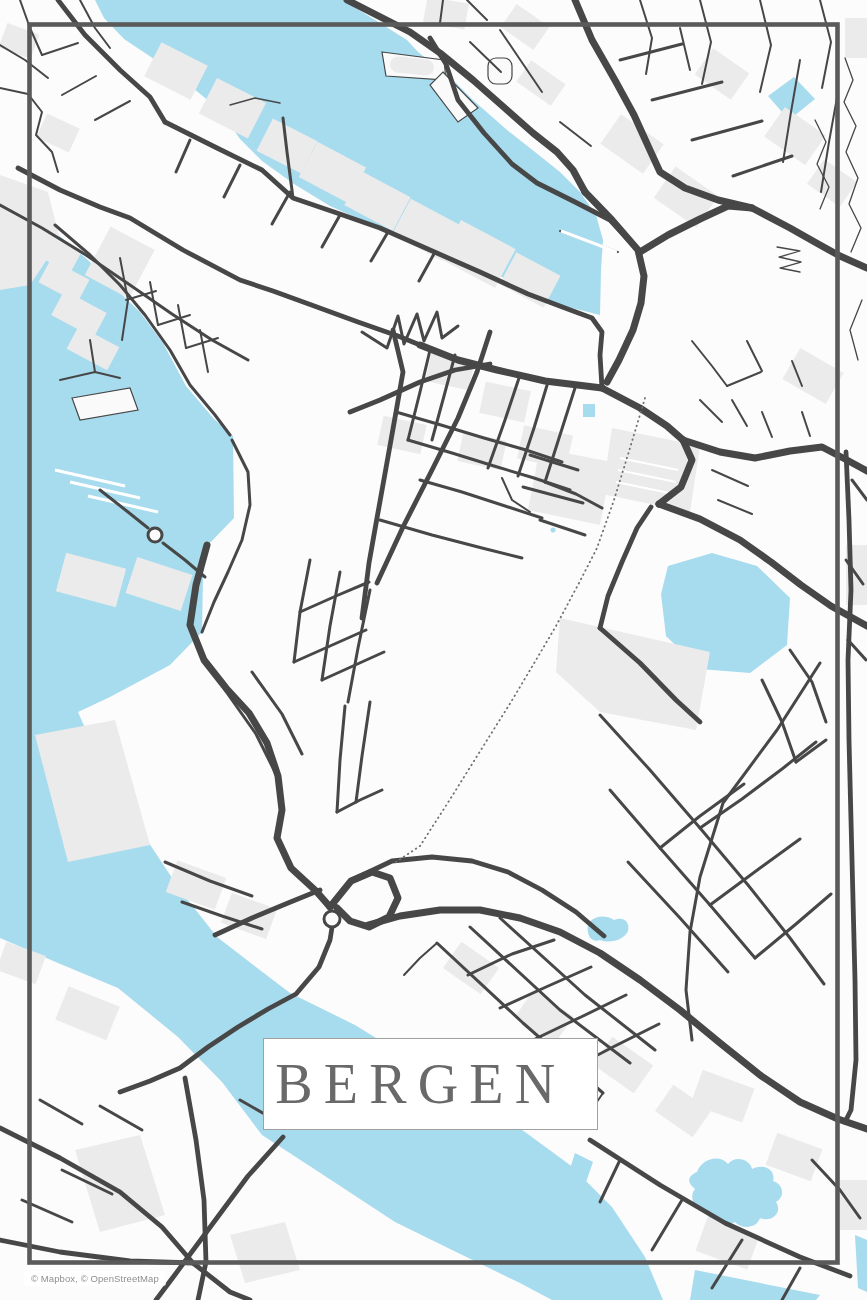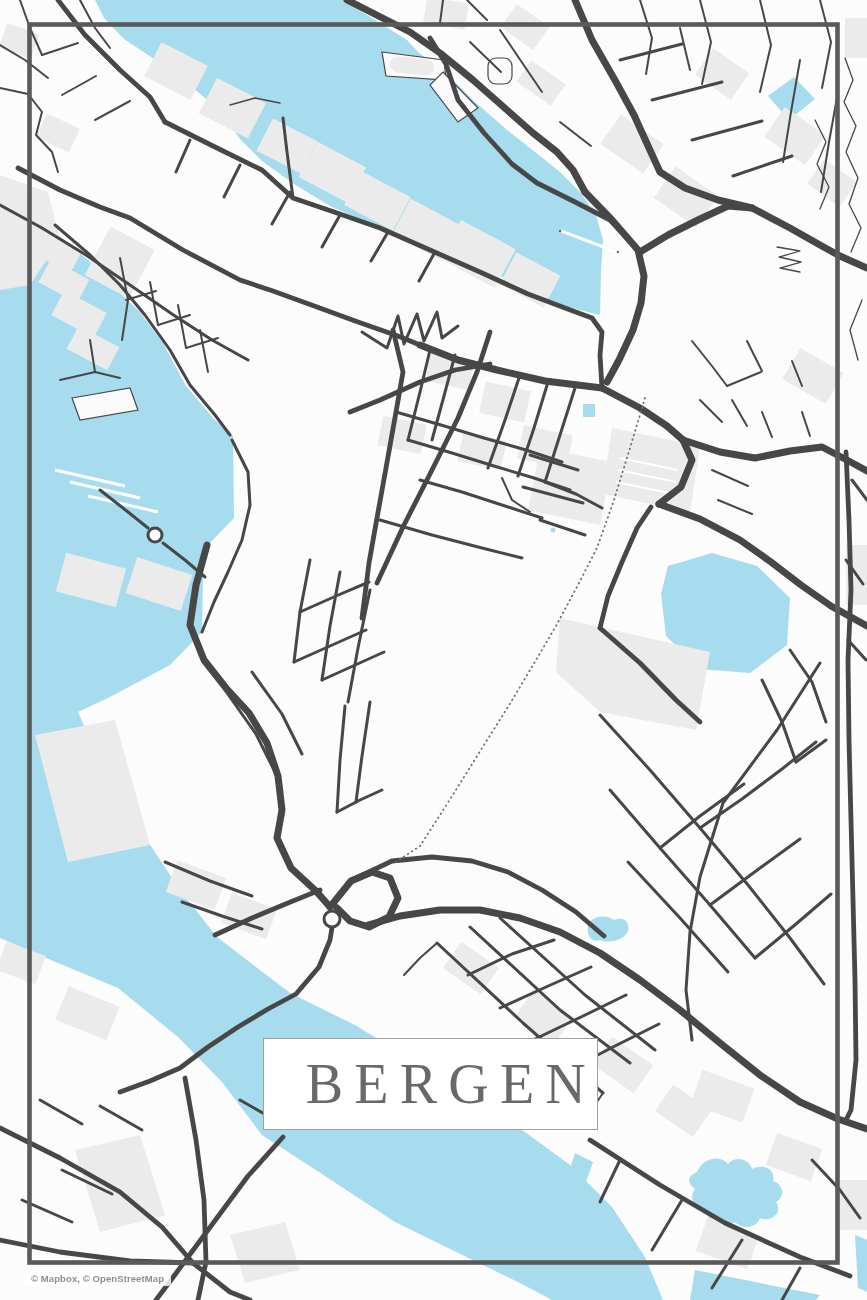--- a/index.html
+++ b/index.html
@@ -13,27 +13,27 @@
   .whiteline{stroke:#ffffff;fill:none;}
   .rd{stroke:var(--road,#474747);fill:none;stroke-linecap:round;stroke-linejoin:round;}
   .w-xt{stroke-width:7px;}
   .w-t{stroke-width:4.8px;}
   .w-m{stroke-width:3px;}
   .w-s{stroke-width:2px;}
   .w-xs{stroke-width:1.3px;}
   .rail{stroke:#6f6f6f;stroke-width:1.8;fill:none;stroke-dasharray:0.6 4.2;stroke-linecap:round;}
   .frame{fill:none;stroke:var(--frame,#5a5a5a);stroke-width:4.6px;}
   .title-card{position:absolute;left:263px;top:1038px;width:335px;height:92px;background:#ffffff;
-      border:1.5px solid var(--title-border,#a0a0a0);display:flex;align-items:center;justify-content:flex-end;
+      border:1.5px solid var(--title-border,#a0a0a0);display:flex;align-items:center;justify-content:flex-start;
       box-sizing:border-box;}
   .title-card span{font-family:"Liberation Serif",serif;font-size:56px;letter-spacing:0.20em;
       text-indent:0.20em;color:var(--title-text,#696969);font-weight:400;}
   .attribution{position:absolute;left:24px;top:1271px;background:rgba(255,255,255,0.82);
       border-radius:3px;padding:2px 7px;font-size:9.5px;color:var(--attribution-text,#8e8e8e);
-      letter-spacing:0.01em;cursor:pointer;font-weight:bold;}
+      letter-spacing:0.01em;cursor:pointer;}
 </style>
 </head>
 <body>
 
 <div class="poster">
 <svg width="867" height="1300" viewBox="0 0 867 1300">
 
   <rect class="land" x="0" y="0" width="867" height="1300"></rect>
 
   <g>

